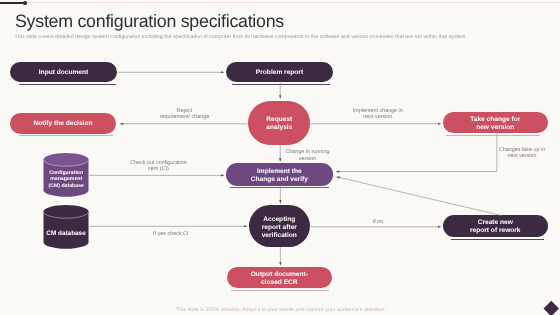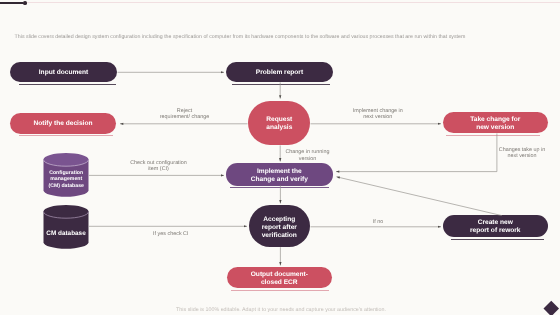--- a/index.html
+++ b/index.html
@@ -45,20 +45,21 @@
   #cl-ifyes{left:170.8px;top:230.6px;transform:translateX(-50%);}
   #cl-ifno{left:378px;top:218.9px;transform:translateX(-50%);}
 </style>
 </head>
 <body>
 
 <div class="slide">
   <div id="topline-pale"></div>
   <div id="topline-dark"></div>
   <div id="topdot"></div>
+  <div id="title">System configuration specifications</div>
   <div id="subtitle">This slide covers detailed design system configuration including the specification of computer from its hardware components to the software and various processes that are run within that system</div>
   <div id="footer">This slide is 100% editable. Adapt it to your needs and capture your audience's attention.</div>
   <div id="diamond"></div>
 
   <div class="shadow" style="left:19px;top:84.2px;width:97px;"></div>
   <div class="shadow" style="left:232.3px;top:84.2px;width:98.2px;"></div>
   <div class="shadow" style="left:19.1px;top:135.2px;width:93.5px;background:#E2A8B0;"></div>
   <div class="shadow" style="left:445.6px;top:135.1px;width:94.4px;background:#E2A8B0;"></div>
   <div class="shadow" style="left:230.3px;top:186.5px;width:98.9px;background:#7A5C8A;"></div>
   <div class="shadow" style="left:450.7px;top:238.9px;width:93px;"></div>

